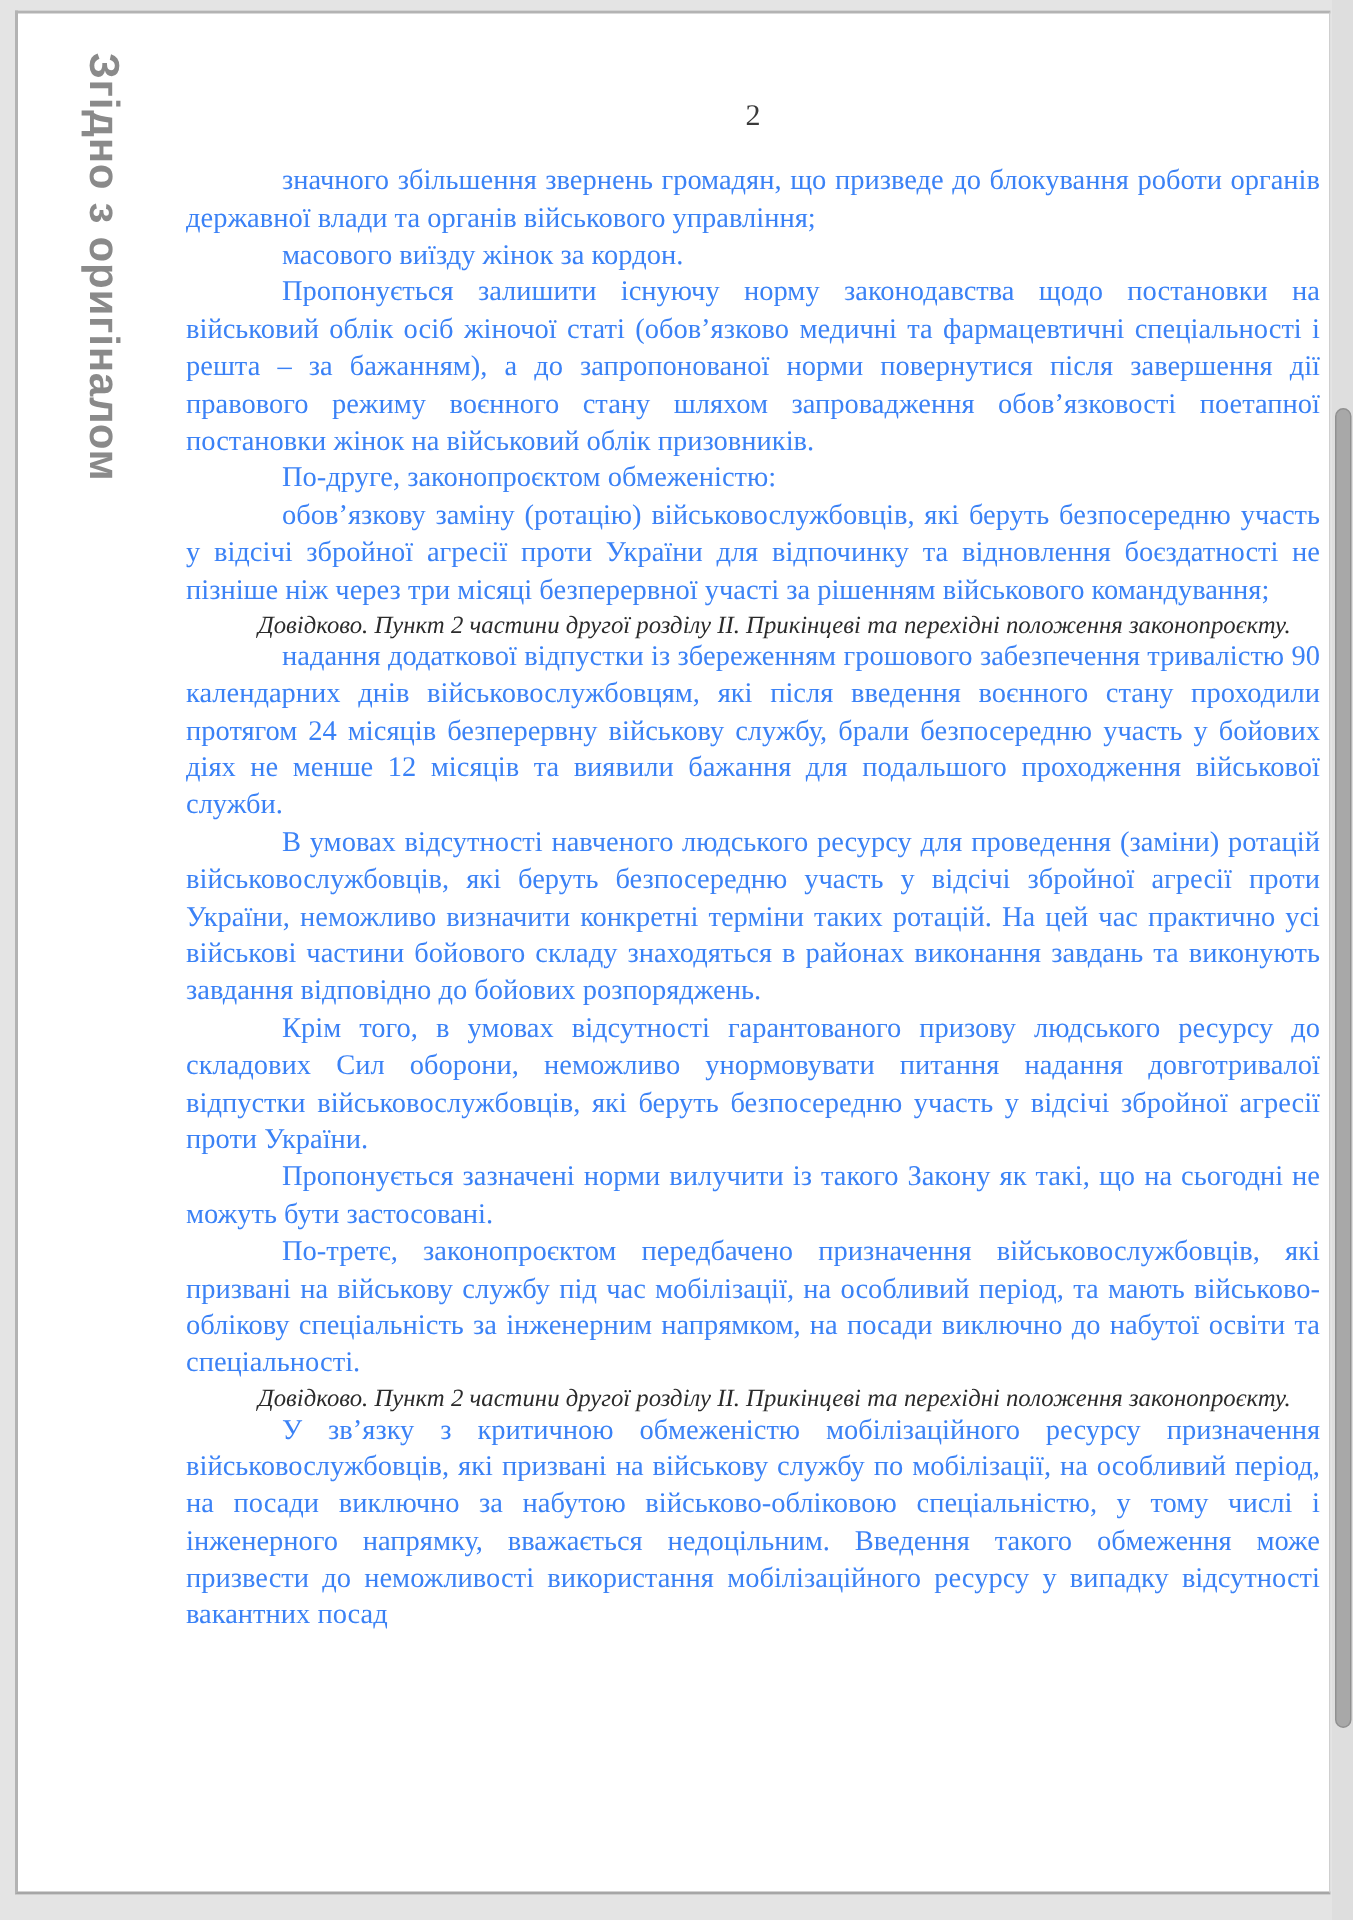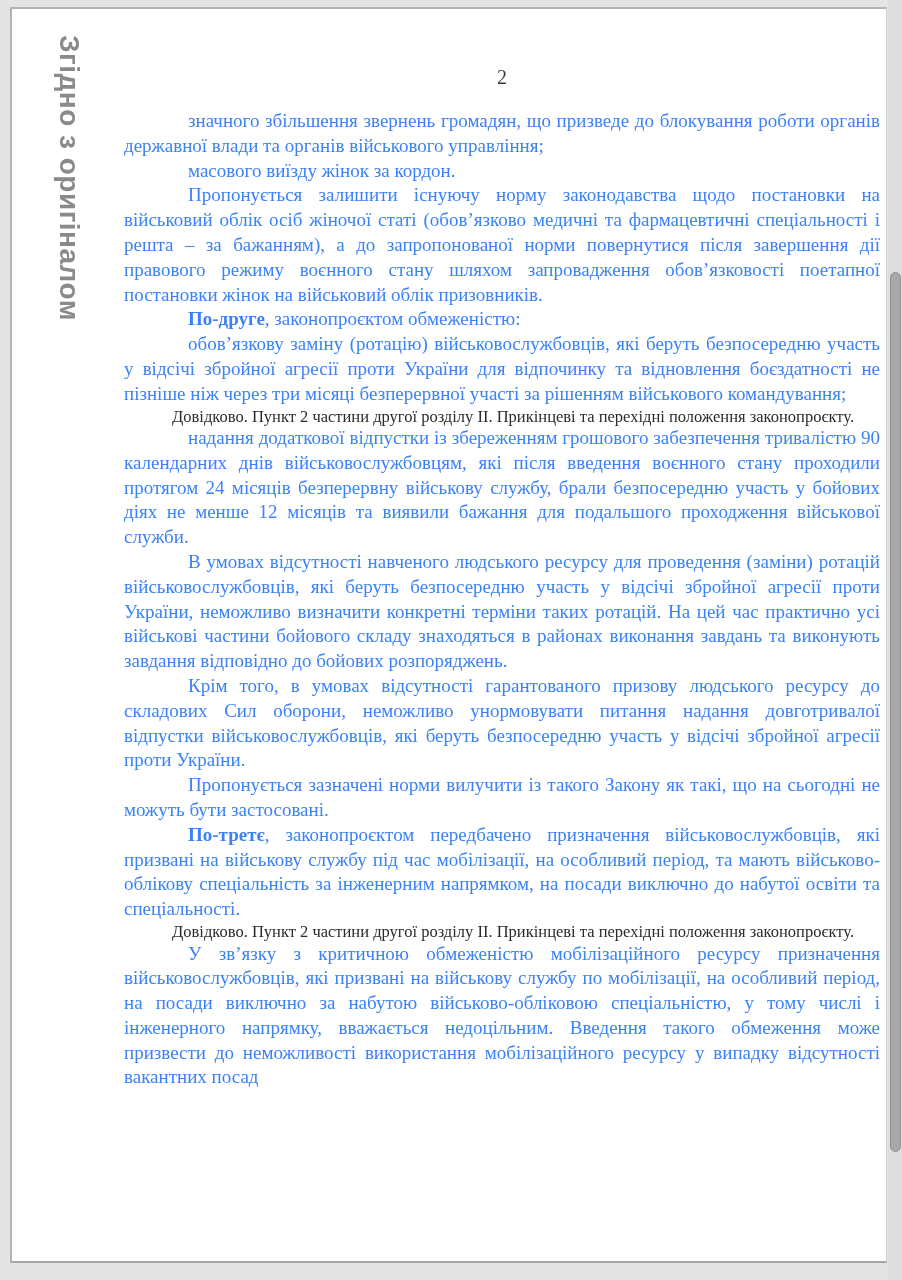--- a/index.html
+++ b/index.html
@@ -59,25 +59,26 @@
     text-indent: 64px;
     text-align: justify;
     font-size: 19px;
     line-height: 24.8px;
     color: #3b82f6;
   }
   p.note {
     margin: 0;
     text-indent: 48px;
     text-align: justify;
+    font-style: italic;
     font-size: 16.5px;
     line-height: 19.5px;
     color: #2b2b2b;
   }
-  .seg-bold { font-weight: 700; }
+  .seg-bold { font-weight: 400; }
   .seg-sup  { vertical-align: super; font-size: 10.5px; line-height: 0; }
   .scroll-track {
     position: absolute;
     right: 0;
     top: 0;
     width: 14px;
     height: 1280px;
     background: #dedede;
   }
   .scroll-thumb {

